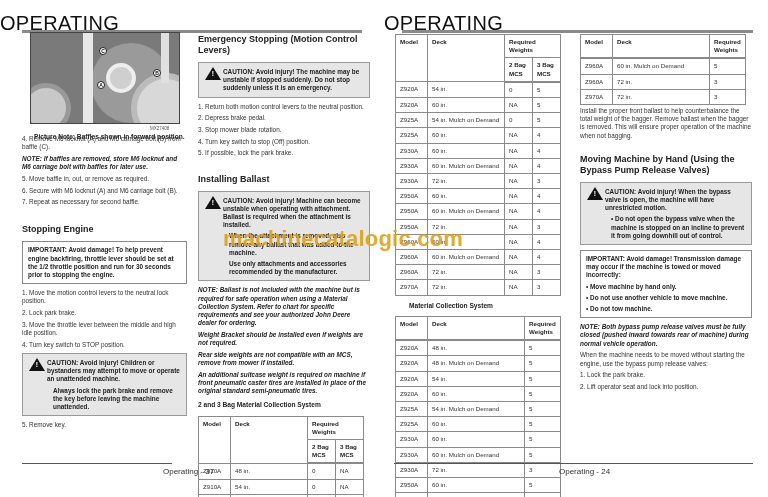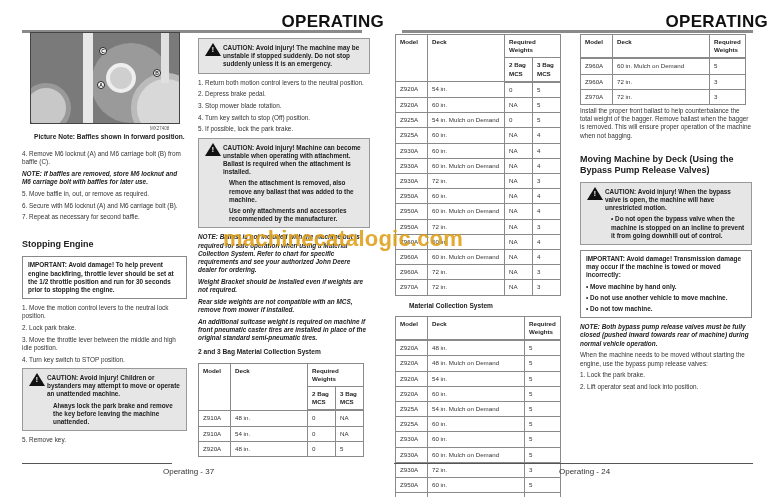--- a/index.html
+++ b/index.html
@@ -1,21 +1,21 @@
 <!DOCTYPE html>
 <html><head>
 <meta charset="utf-8">
 <style>
   * { box-sizing: border-box; margin: 0; padding: 0; }
   html, body { width: 768px; height: 497px; background: #ffffff; overflow: hidden; }
   body { font-family: "Liberation Sans", sans-serif; color: #222; position: relative; }
   .page { position: absolute; top: 0; height: 497px; }
   .page.left { left: 0; width: 384px; }
   .page.right { left: 384px; width: 384px; }
-  .pg-title { position: absolute; top: 12px; left: 0; width: 100%; text-align: right; font-weight: bold; font-size: 17px; letter-spacing: 0.3px; color: #111; }
+  .pg-title { position: absolute; top: 12px; left: 0; width: 100%; text-align: left; font-weight: normal; font-size: 20px; letter-spacing: 0.3px; color: #111; }
   .pg-rule { position: absolute; top: 30px; height: 3px; background: #8a8a8a; }
   .page.left .pg-rule { left: 22px; right: 22px; }
   .page.right .pg-rule { left: 18px; right: 15px; }
   .pg-foot-rule { position: absolute; top: 463px; height: 1px; background: #555; }
   .page.left .pg-foot-rule { left: 22px; width: 150px; }
   .page.right .pg-foot-rule { left: 10px; right: 15px; }
   .pg-foot { position: absolute; top: 467px; font-size: 8px; color: #333; }
   .col { position: absolute; font-size: 6.4px; line-height: 8.2px; color: #333; }
   .col p { margin-bottom: 3.5px; }
   .note { font-style: italic; font-weight: bold; color: #222; }
@@ -58,21 +58,21 @@
       <div class="d4"></div>
     <div class="bar1"></div>
       <div class="bar2"></div>
     <div class="lbl" style="left:68px;top:14px;">C</div>
     <div class="lbl" style="left:122px;top:36px;">B</div>
     <div class="lbl" style="left:66px;top:48px;">A</div>
   </div>
   <div class="photo-code">MX27408</div>
   <div class="photo-cap">Picture Note: Baffles shown in forward position.</div>
 
-  <div class="col" style="left:22px; top:150px; width:165px;">
+  <div class="col" style="left:22px; top:135px; width:165px;">
     <p>4. Remove M6 locknut (A) and M6 carriage bolt (B) from baffle (C).</p>
     <p class="note">NOTE: If baffles are removed, store M6 locknut and M6 carriage bolt with baffles for later use.</p>
     <p>5. Move baffle in, out, or remove as required.</p>
     <p>6. Secure with M6 locknut (A) and M6 carriage bolt (B).</p>
     <p>7. Repeat as necessary for second baffle.</p>
 
     <h3 style="margin-top:18px;">Stopping Engine</h3>
     <div class="important">
       <span>IMPORTANT: Avoid damage! To help prevent engine backfiring, throttle lever should be set at the 1/2 throttle position and run for 30 seconds prior to stopping the engine.</span>
     </div>
@@ -82,30 +82,32 @@
     <p>4. Turn key switch to STOP position.</p>
     <div class="caution">
       <span class="warn"></span>
       <div class="first">CAUTION: Avoid injury! Children or bystanders may attempt to move or operate an unattended machine.</div>
       <div class="sub">Always lock the park brake and remove the key before leaving the machine unattended.</div>
     </div>
     <p>5. Remove key.</p>
   </div>
 
   <div class="col" style="left:198px; top:34px; width:172px;">
+    <h3>Emergency Stopping (Motion Control Levers)</h3>
     <div class="caution">
       <span class="warn"></span>
       <div class="first">CAUTION: Avoid injury! The machine may be unstable if stopped suddenly. Do not stop suddenly unless it is an emergency.</div>
     </div>
     <p>1. Return both motion control levers to the neutral position.</p>
     <p>2. Depress brake pedal.</p>
     <p>3. Stop mower blade rotation.</p>
     <p>4. Turn key switch to stop (Off) position.</p>
     <p>5. If possible, lock the park brake.</p>
 
+    <h3 style="margin-top:16px;">Installing Ballast</h3>
     <div class="caution">
       <span class="warn"></span>
       <div class="first">CAUTION: Avoid injury! Machine can become unstable when operating with attachment. Ballast is required when the attachment is installed.</div>
       <div class="sub">When the attachment is removed, also remove any ballast that was added to the machine.</div>
       <div class="sub">Use only attachments and accessories recommended by the manufacturer.</div>
     </div>
     <p class="note">NOTE: Ballast is not included with the machine but is required for safe operation when using a Material Collection System. Refer to chart for specific requirements and see your authorized John Deere dealer for ordering.</p>
     <p class="note">Weight Bracket should be installed even if weights are not required.</p>
     <p class="note">Rear side weights are not compatible with an MCS, remove from mower if installed.</p>
     <p class="note">An additional suitcase weight is required on machine if front pneumatic caster tires are installed in place of the original standard semi-pneumatic tires.</p>
@@ -345,21 +347,21 @@
           </tr>
           <tr>
             <td>Z970A</td>
             <td>72 in.</td>
             <td>3</td>
           </tr>
         </tbody>
     </table>
     <p style="margin-top:2px;">Install the proper front ballast to help counterbalance the total weight of the bagger. Remove ballast when the bagger is removed. This will ensure proper operation of the machine when not bagging.</p>
 
-    <h3 style="margin-top:14px;">Moving Machine by Deck (Using the Bypass Pump Release Valves)</h3>
+    <h3 style="margin-top:14px;">Moving Machine by Hand (Using the Bypass Pump Release Valves)</h3>
     <div class="caution">
       <span class="warn"></span>
       <div class="first">CAUTION: Avoid injury! When the bypass valve is open, the machine will have unrestricted motion.</div>
       <div class="sub">• Do not open the bypass valve when the machine is stopped on an incline to prevent it from going downhill out of control.</div>
     </div>
     <div class="important">
       <div>IMPORTANT: Avoid damage! Transmission damage may occur if the machine is towed or moved incorrectly:</div>
       <div class="bul">• Move machine by hand only.</div>
       <div class="bul">• Do not use another vehicle to move machine.</div>
       <div class="bul">• Do not tow machine.</div>

